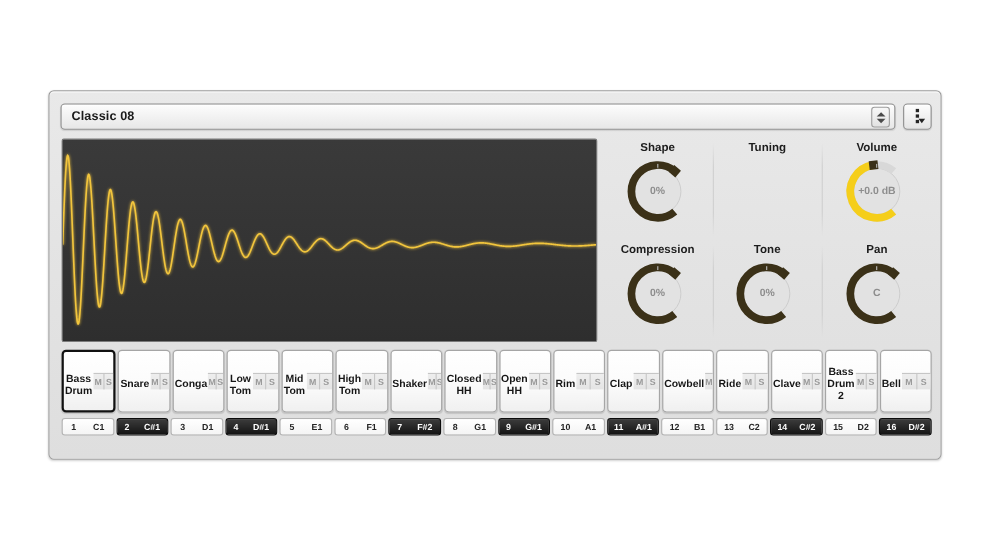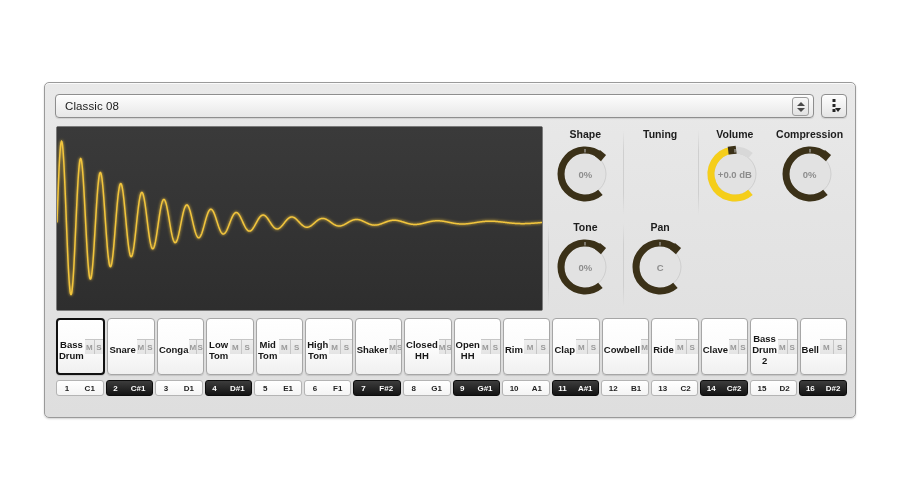--- a/index.html
+++ b/index.html
@@ -38,21 +38,21 @@
     border-radius: 4px;
     display: flex;
     align-items: center;
     box-shadow: inset 0 1px 0 #ffffff, 0 1px 1px rgba(0,0,0,0.10);
     box-sizing: border-box;
     position: relative;
   }
   .preset-name {
     padding-left: 9px;
     font-size: 11.5px;
-    font-weight: normal;
+    font-weight: bold;
     color: #1b1b1b;
     letter-spacing: 0.1px;
   }
   .combo-stepper {
     position: absolute;
     right: 4px; top: 2px;
     width: 17px; height: 19px;
     background: linear-gradient(180deg,#f8f8f8,#e2e2e2);
     border: 1px solid #9c9c9c;
     border-radius: 3px;
@@ -115,21 +115,21 @@
     box-shadow: inset 0 1px 3px rgba(0,0,0,0.55);
   }
   #wave-panel svg { display: block; }
 
   
   #knob-area {
     position: absolute;
     left: 503px; top: 43px;
     width: 299px; height: 185px;
     display: grid;
-    grid-template-columns: repeat(4, 1fr);
+    grid-template-columns: repeat(3, 1fr);
     grid-template-rows: repeat(2, 1fr);
   }
   .knob-cell {
     position: relative;
     display: flex;
     flex-direction: column;
     align-items: center;
     justify-content: flex-start;
     padding-top: 2px;
   }

